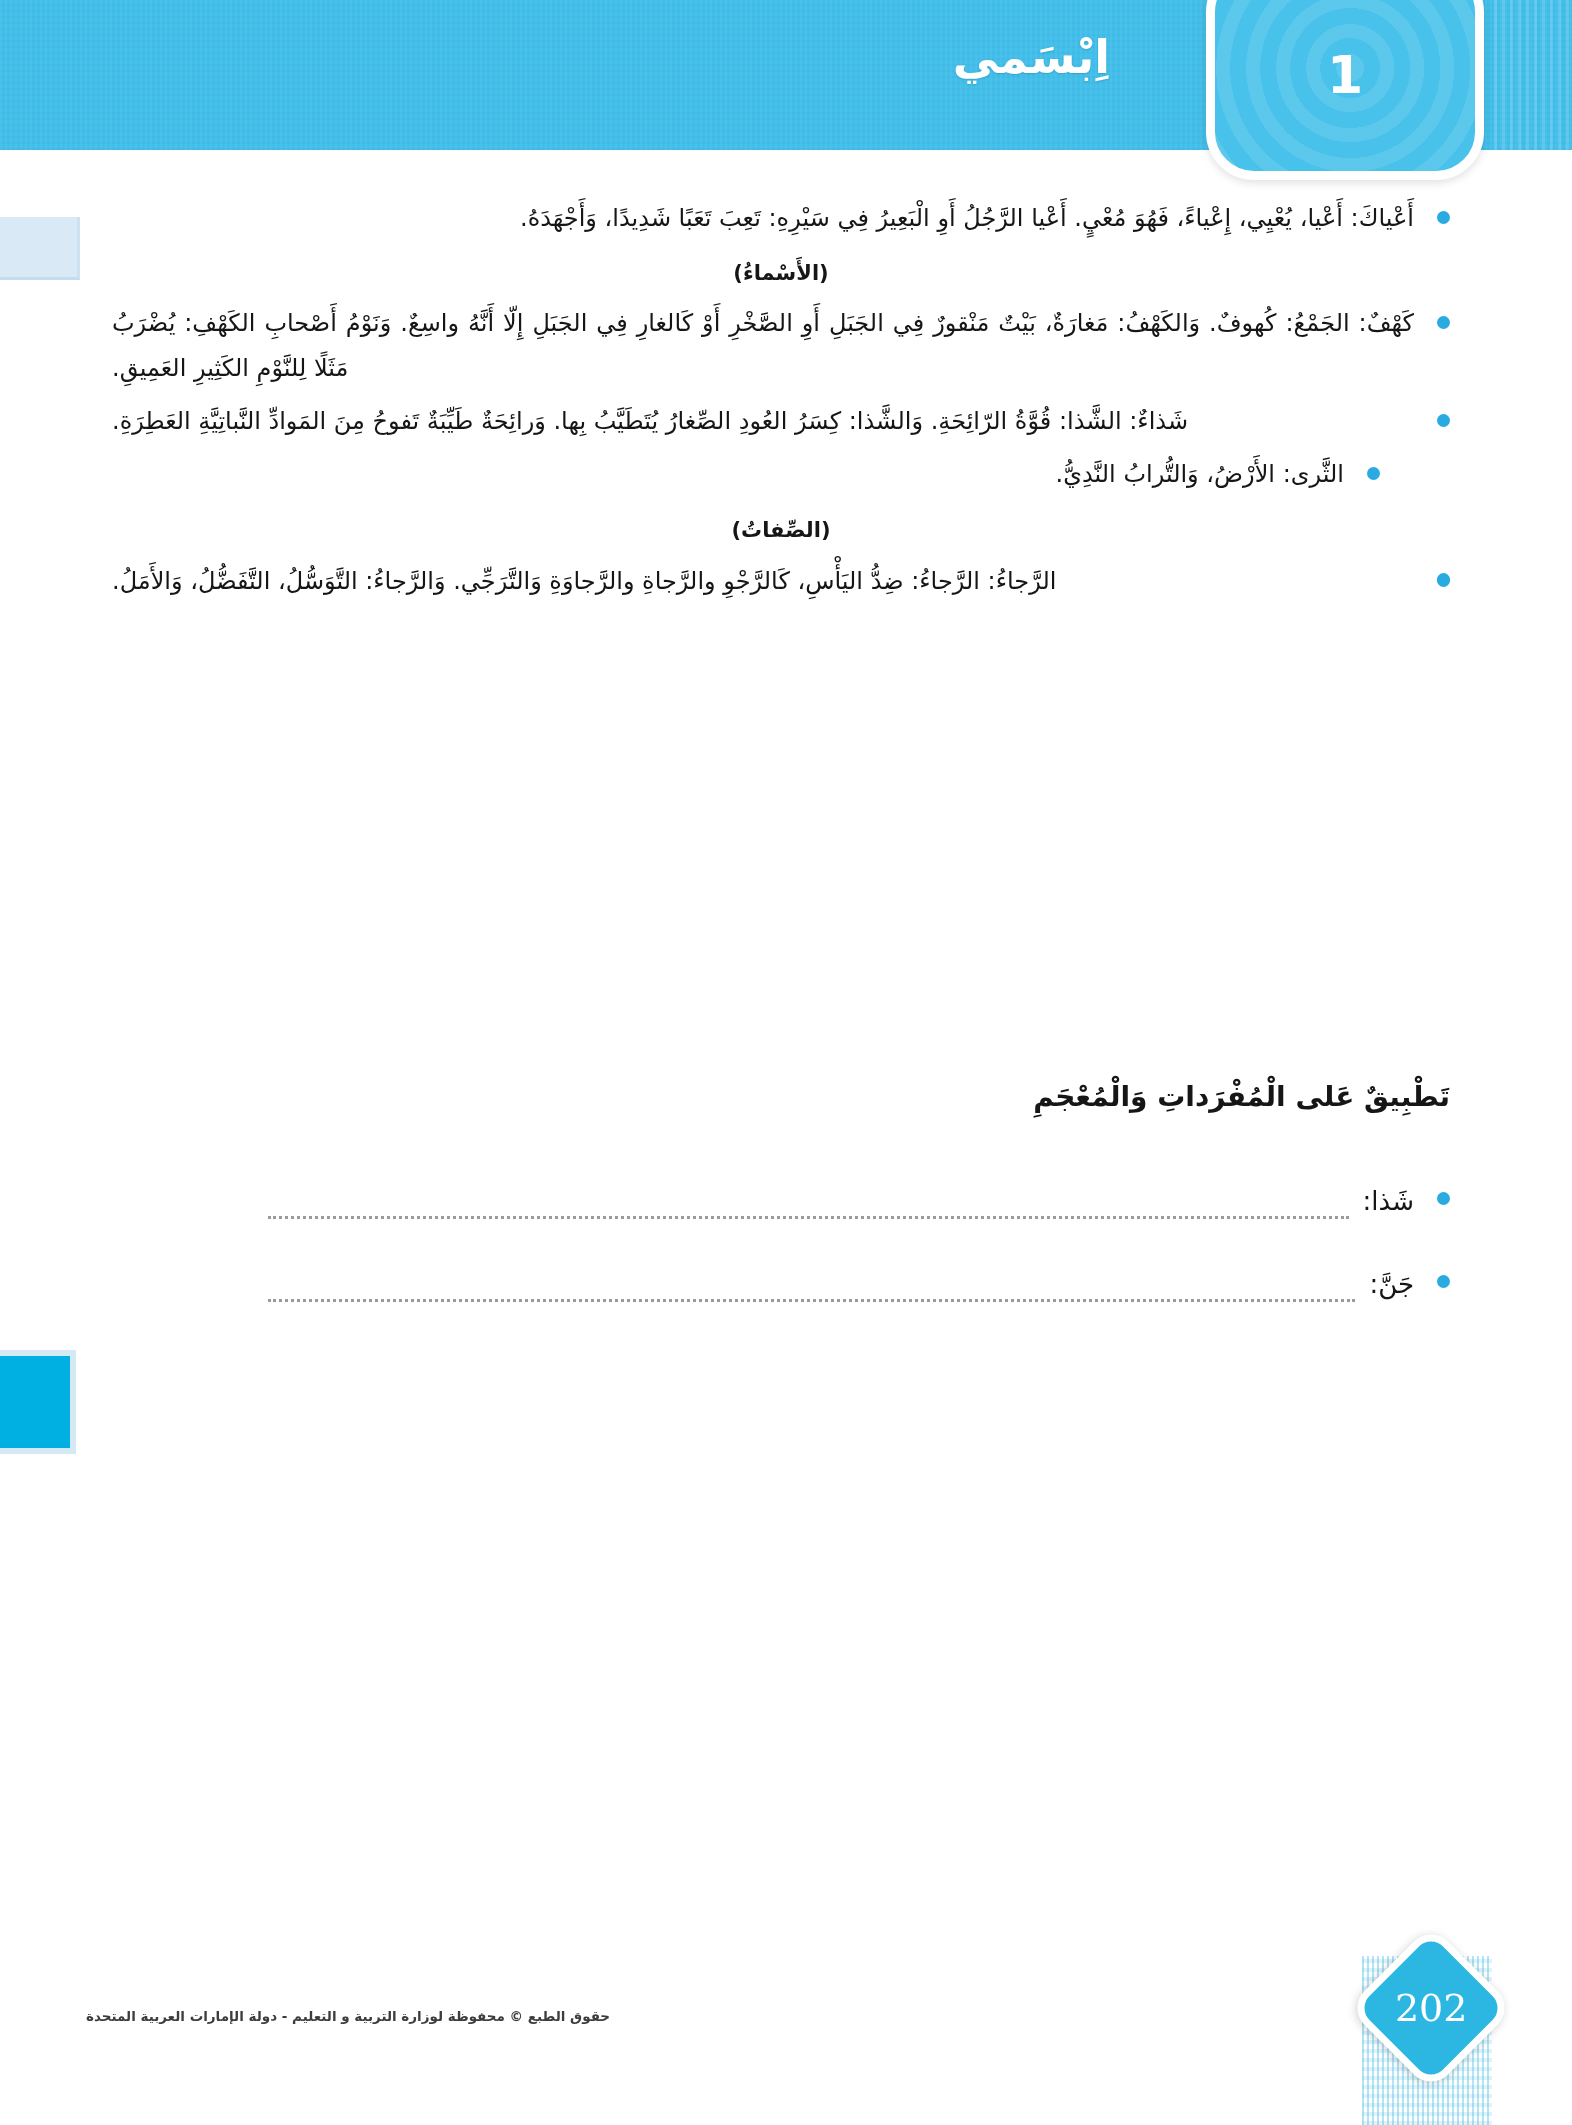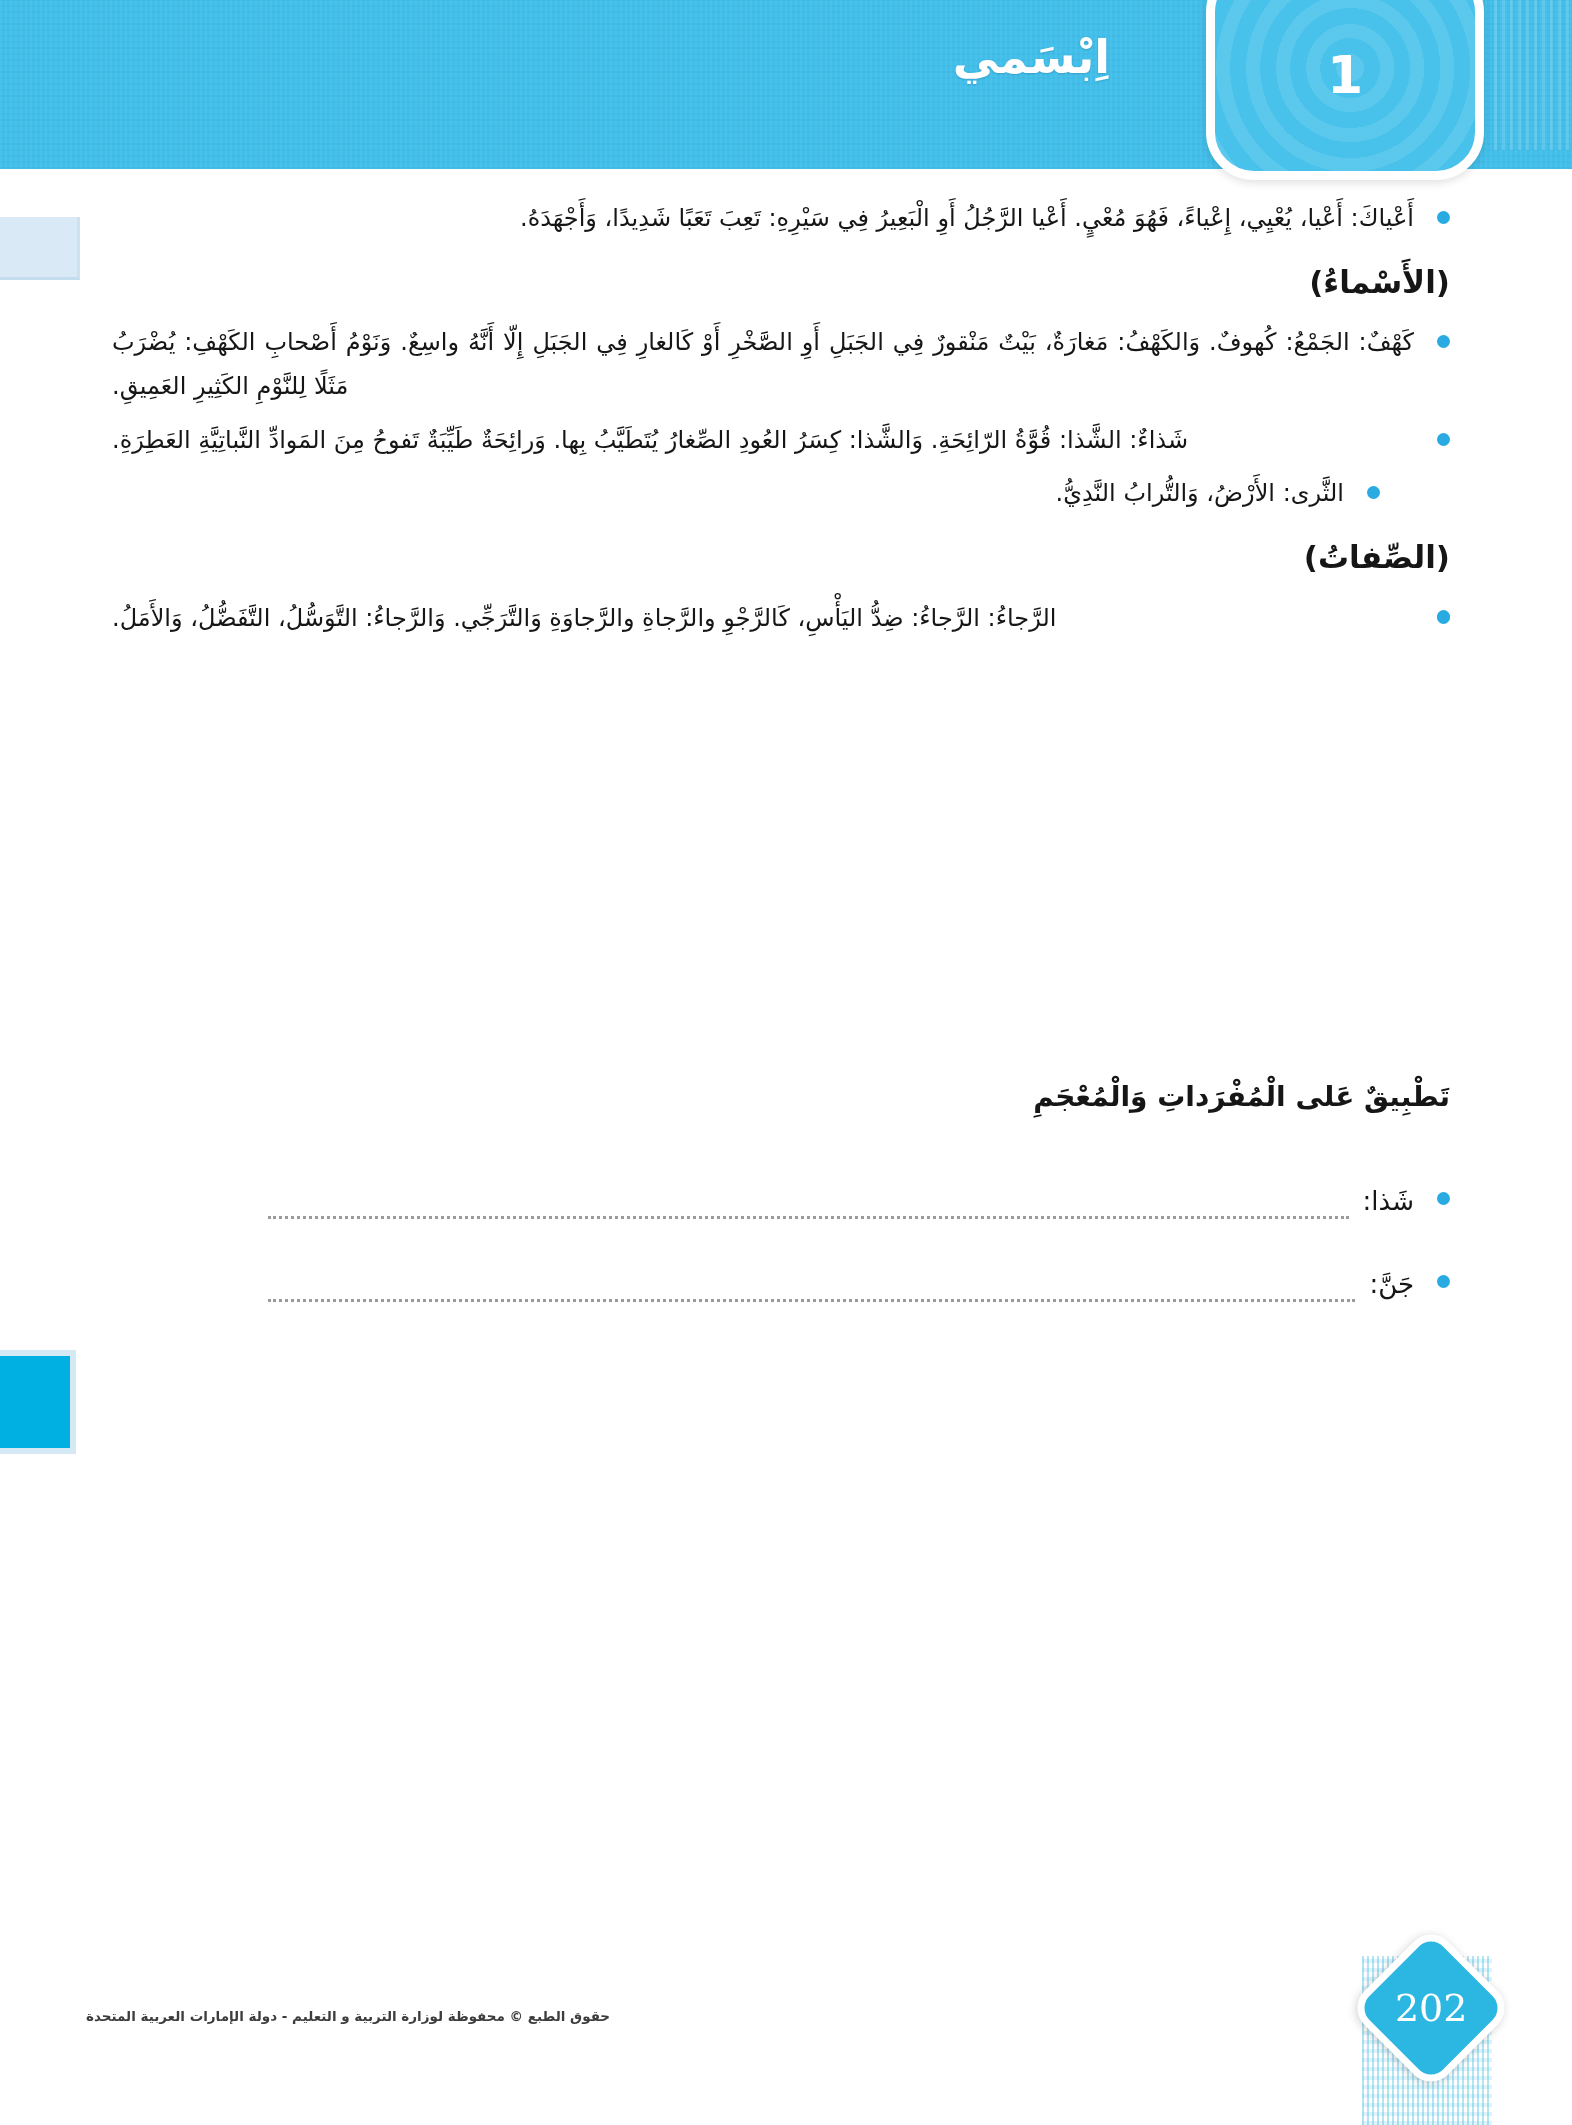--- a/index.html
+++ b/index.html
@@ -5,21 +5,21 @@
   html,body { margin:0; padding:0; }
   body {
     width:1572px; height:2125px; position:relative; overflow:hidden;
     background:#ffffff;
     font-family:"DejaVu Sans", sans-serif;
     color:#161616;
   }
 
   
   .header-band {
-    position:absolute; top:0; left:0; width:1572px; height:169px;
+    position:absolute; top:0; left:0; width:1572px; height:150px;
     background-color:#41bee9;
     background-image:
       repeating-linear-gradient(90deg, rgba(255,255,255,0.05) 0 2px, rgba(255,255,255,0) 2px 5px),
       repeating-linear-gradient(0deg, rgba(0,90,140,0.04) 0 2px, rgba(0,90,140,0) 2px 6px);
   }
   .header-right-texture {
     position:absolute; top:0; left:1494px; right:0; height:150px;
     background:repeating-linear-gradient(90deg, rgba(255,255,255,0.16) 0 3px, rgba(255,255,255,0) 3px 8px);
   }
   .header-title {
@@ -62,21 +62,21 @@
     text-align:justify; text-align-last:right;
   }
   .vitem.last-left { text-align-last:left; }
   .vitem.indent-text { padding-right:270px; }
   .vitem.indent-item { margin-right:70px; }
   .dot {
     position:absolute; right:0; top:15px; width:13px; height:13px;
     border-radius:50%; background:#29abe2;
   }
   .sub-heading {
-    font-weight:bold; font-size:31px;
+    text-align:center; font-weight:bold; font-size:21px;
     margin:14px 0 8px 0;
   }
 
   
   .apply {
     position:absolute; top:1076px; right:122px; left:112px; direction:rtl;
   }
   .apply-title { font-weight:bold; font-size:28px; line-height:1.5; }
   .apply-instruction { font-weight:bold; font-size:27px; line-height:1.5; margin-top:16px; }
   .ex-list { margin-top:58px; }

